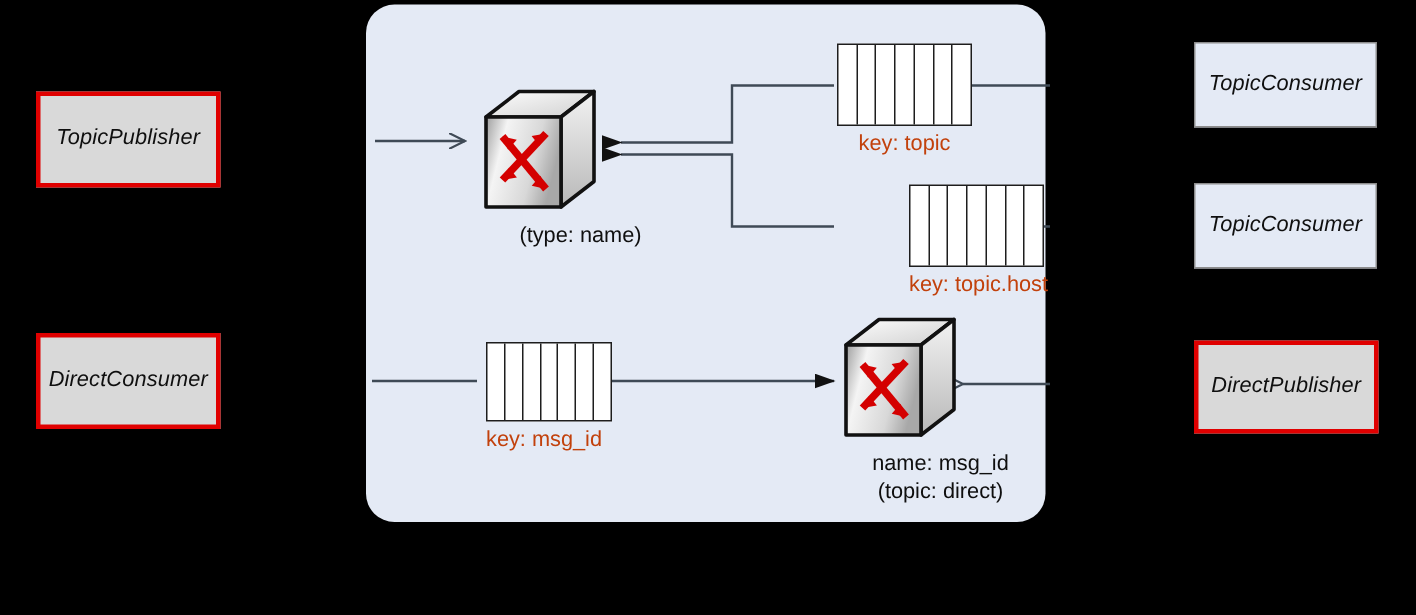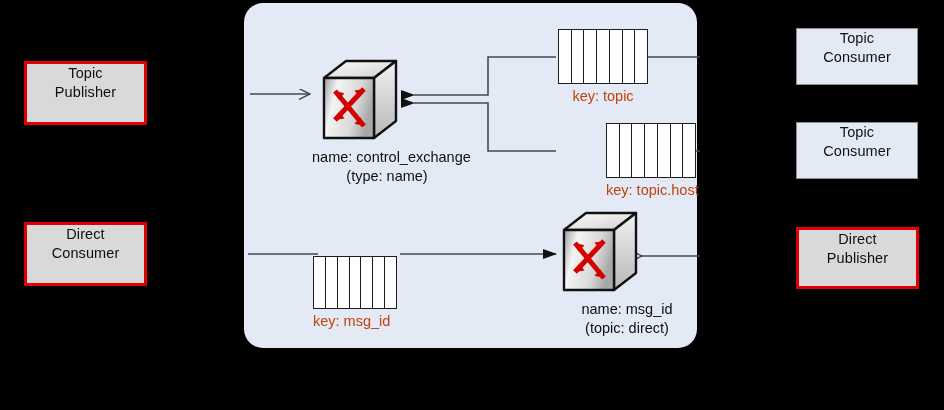--- a/index.html
+++ b/index.html
@@ -21,27 +21,29 @@
     top: 0;
     width: 944px;
     height: 410px;
   }
 
   
   .actor {
     position: absolute;
     box-sizing: border-box;
     display: flex;
-    flex-direction: column;
+    flex-direction: row;
     align-items: center;
+    justify-content: center;
     text-align: center;
     font-size: 14.5px;
     line-height: 1.32;
     color: #0f0f0f;
     letter-spacing: 0.1px;
+    font-style: italic;
   }
   .actor.publisher {
     background: #d9d9d9;
     border: 3px solid #e00000;
   }
   .actor.consumer {
     background: #e4eaf5;
     border: 1px solid #8c8c8c;
   }
   .actor .ln { display: block; }
@@ -185,21 +187,20 @@
       <g stroke="#d40000" stroke-width="5" fill="#d40000" stroke-linecap="butt" stroke-linejoin="miter">
         <path d="M 17,33 L 46,68" fill="none"></path>
         <path d="M 17,33 l 9.5,2.2 l -5.8,6.6 z" stroke="none"></path>
         <path d="M 46,68 l -9.5,-2.2 l 5.8,-6.6 z" stroke="none"></path>
         <path d="M 46,31 L 17,62" fill="none"></path>
         <path d="M 46,31 l -9.6,1.6 l 5.2,6.6 z" stroke="none"></path>
         <path d="M 17,62 l 9.6,-1.6 l -5.2,-6.6 z" stroke="none"></path>
       </g>
     </svg>
     <div class="exchange-label">
-      <div>name: control_exchange</div>
       <div>(type: name)</div>
     </div>
   </div>
 
   <div class="exchange-wrap" style="left:552px; top:210px; width:150px;">
     <svg width="84" height="88" viewBox="0 0 84 88" style="display:block; margin-left:6px;" xmlns="http://www.w3.org/2000/svg">
       <defs>
         <linearGradient id="msg-face" x1="0" y1="0" x2="1" y2="0.3">
           <stop offset="0" stop-color="#9e9e9e"></stop>
           <stop offset="0.28" stop-color="#f4f4f4"></stop>
@@ -252,21 +253,21 @@
       <div class="cell"></div>
       <div class="cell"></div>
       <div class="cell"></div>
       <div class="cell"></div>
       <div class="cell"></div>
       <div class="cell"></div>
     </div>
     <div class="queue-label">key: topic.host</div>
   </div>
 
-  <div class="queue-wrap" style="left:313px; top:228px; width:64px;margin-top:28px;">
+  <div class="queue-wrap" style="left:324px; top:228px; width:64px;">
     <div class="queue-box" style="width:84px; height:53px;">
       <div class="cell"></div>
       <div class="cell"></div>
       <div class="cell"></div>
       <div class="cell"></div>
       <div class="cell"></div>
       <div class="cell"></div>
       <div class="cell"></div>
     </div>
     <div class="queue-label">key: msg_id</div>

